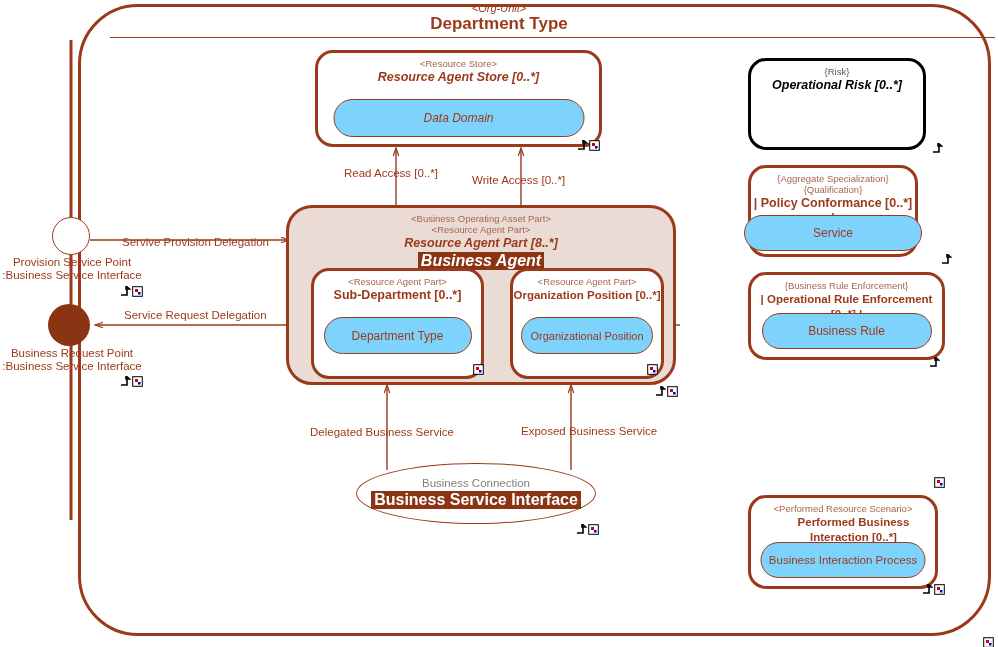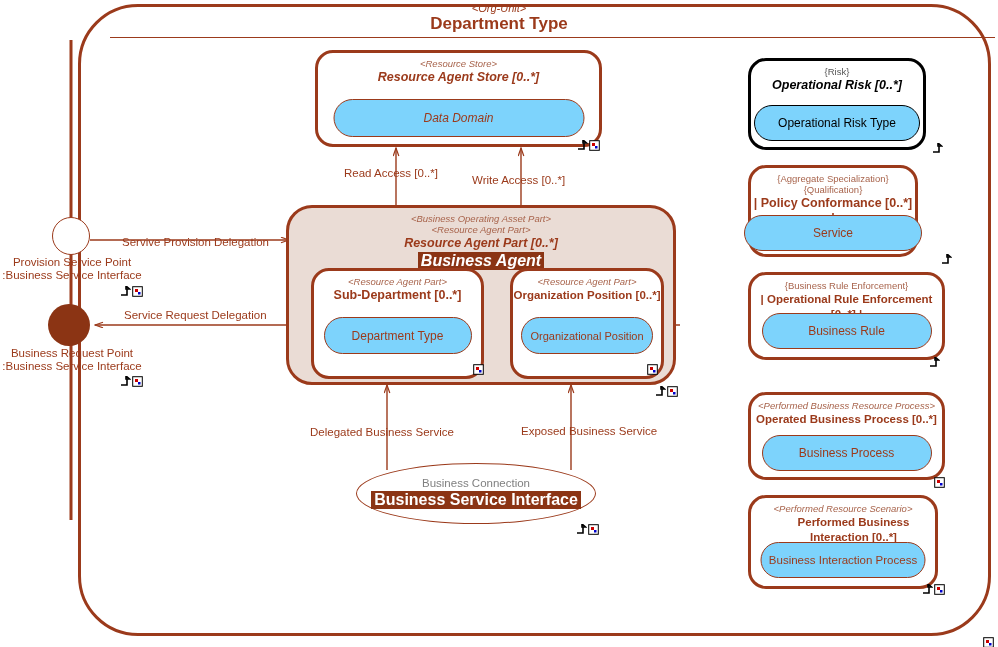--- a/index.html
+++ b/index.html
@@ -74,21 +74,20 @@
   }
   .block.black {
     border-color: #000000;
   }
   .block.filled {
     background: #EADCD5;
     border-radius: 26px;
   }
   .stereo {
     font-size: 9.5px;
-    font-style: italic;
     color: #A8644C;
     line-height: 11px;
     margin-top: 5px;
   }
   .stereo.brace {
     font-style: normal;
   }
   .name {
     font-size: 12.5px;
     font-weight: bold;
@@ -249,21 +248,21 @@
     <rect x="3" y="3" width="3" height="3" fill="#c00"></rect>
     <rect x="6" y="6" width="2.5" height="2.5" fill="#00c"></rect>
   </svg>
 
   <div class="edge-label" style="left:344px; top:167px;">Read Access [0..*]</div>
   <div class="edge-label" style="left:472px; top:174px;">Write Access [0..*]</div>
 
   <div class="node block filled" style="left:286px; top:205px; width:390px; height:180px;">
     <div class="stereo">&lt;Business Operating Asset Part&gt;</div>
     <div class="stereo" style="margin-top:0;">&lt;Resource Agent Part&gt;</div>
-    <div class="name ital">Resource Agent Part [0..*]</div>
+    <div class="name ital">Resource Agent Part [8..*]</div>
     <div style="margin-top:1px;">
       <span class="highlight ital">Business Agent</span>
     </div>
 
     <div class="block" style="position:absolute; left:22px; top:60px; width:167px; height:105px;">
       <div class="stereo">&lt;Resource Agent Part&gt;</div>
       <div class="name">Sub-Department [0..*]</div>
       <div class="inner-pill" style="top:46px; width:148px; height:37px;">Department Type</div>
     </div>
     <svg class="mini-icon" style="left:184px; top:156px;" viewBox="0 0 11 11">
@@ -337,21 +336,20 @@
     <rect x="3" y="3" width="3" height="3" fill="#c00"></rect>
     <rect x="6" y="6" width="2.5" height="2.5" fill="#00c"></rect>
   </svg>
 
   <div class="edge-label" style="left:310px; top:426px;">Delegated Business Service</div>
   <div class="edge-label" style="left:521px; top:425px;">Exposed Business Service</div>
 
   <div class="node block black" style="left:748px; top:58px; width:178px; height:92px;">
     <div class="stereo brace" style="color:#555;">{Risk}</div>
     <div class="name ital black">Operational Risk [0..*]</div>
-    <div class="inner-pill black" style="top:44px; width:166px; height:36px;">Operational Risk Type</div>
   </div>
   <svg class="mini-icon" style="left:932px; top:143px;" viewBox="0 0 11 11">
     <path d="M1,9 H7 V3 H9.5 L6,0 V3 H7" fill="none" stroke="#000" stroke-width="1.6"></path>
   </svg>
 
   <div class="node block" style="left:748px; top:165px; width:170px; height:92px;">
     <div class="stereo brace">{Aggregate Specialization}</div>
     <div class="stereo brace" style="margin-top:0;">{Qualification}</div>
     <div class="name">| Policy Conformance [0..*] |</div>
     <div style="margin-top:0px;">
@@ -368,25 +366,20 @@
     <div class="name" style="font-size:11.5px;">| Operational Rule Enforcement [0..*] |</div>
     <div style="margin-top:0px;">
       <span class="highlight" style="font-size:11.5px;">Property</span>
     </div>
     <div class="inner-pill" style="top:38px; width:170px; height:36px;">Business Rule</div>
   </div>
   <svg class="mini-icon" style="left:929px; top:357px;" viewBox="0 0 11 11">
     <path d="M1,9 H7 V3 H9.5 L6,0 V3 H7" fill="none" stroke="#000" stroke-width="1.6"></path>
   </svg>
 
-  <div class="node block" style="left:748px; top:392px; width:197px; height:88px;">
-    <div class="stereo">&lt;Performed Business Resource Process&gt;</div>
-    <div class="name" style="font-size:11.5px;">Operated Business Process [0..*]</div>
-    <div class="inner-pill" style="top:40px; width:170px; height:36px;">Business Process</div>
-  </div>
   <svg class="mini-icon" style="left:934px; top:477px;" viewBox="0 0 11 11">
     <rect x="0.7" y="0.7" width="9.6" height="9.6" fill="#fff" stroke="#000" stroke-width="1"></rect>
     <rect x="3" y="3" width="3" height="3" fill="#c00"></rect>
     <rect x="6" y="6" width="2.5" height="2.5" fill="#00c"></rect>
   </svg>
 
   <div class="node block" style="left:748px; top:495px; width:190px; height:94px;">
     <div class="stereo">&lt;Performed Resource Scenario&gt;</div>
     <div class="name" style="font-size:11.5px;padding-left:21px;">Performed Business Interaction [0..*]</div>
     <div class="inner-pill" style="top:44px; width:165px; height:36px; font-size:11.5px;">Business Interaction Process</div>

